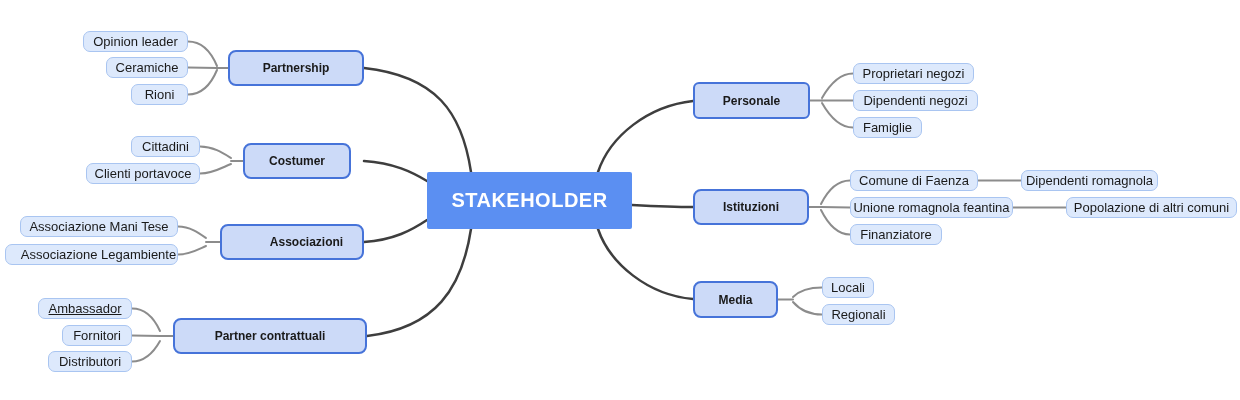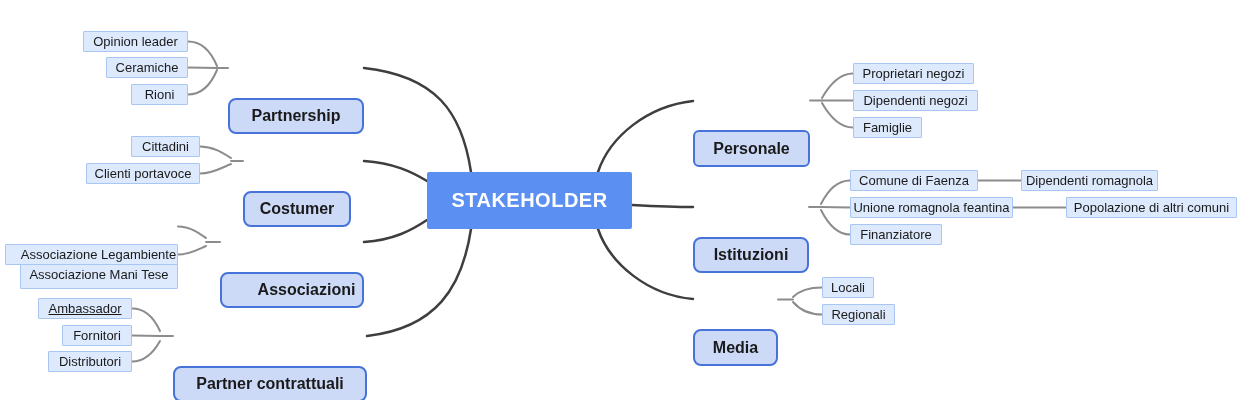--- a/index.html
+++ b/index.html
@@ -31,28 +31,27 @@
     font-weight: bold;
     font-size: 20px;
     letter-spacing: 0.5px;
     border-radius: 2px;
   }
   .branch {
     background: #ccdaf8;
     border: 2px solid #4673d9;
     border-radius: 8px;
     font-weight: bold;
-    font-size: 16px;
+    font-size: 12px;
     color: #1a1a1a;
-    margin-top: 48px;
   }
   .leaf {
     background: #dde9fc;
     border: 1.5px solid #a9c5f1;
-    border-radius: 1px;
+    border-radius: 7px;
     font-size: 13px;
     color: #1a1a1a;
     padding: 0 4px;
   }
 </style>
 </head>
 <body>
 
 <div class="canvas">
 
@@ -113,21 +112,21 @@
   <div class="node branch" style="left:220px; top:224px; width:144px; height:36px;padding-left:29px;">Associazioni</div>
   <div class="node branch" style="left:173px; top:318px; width:194px; height:36px;">Partner contrattuali</div>
 
   <div class="node leaf" style="left:83px; top:31px; width:105px; height:21px;">Opinion leader</div>
   <div class="node leaf" style="left:106px; top:57px; width:82px; height:21px;">Ceramiche</div>
   <div class="node leaf" style="left:131px; top:84px; width:57px; height:21px;">Rioni</div>
 
   <div class="node leaf" style="left:131px; top:136px; width:69px; height:21px;">Cittadini</div>
   <div class="node leaf" style="left:86px; top:163px; width:114px; height:21px;">Clienti portavoce</div>
 
-  <div class="node leaf" style="left:20px; top:216px; width:158px; height:29px;margin-top:44px;">Associazione Mani Tese</div>
+  <div class="node leaf" style="left:20px; top:216px; width:158px; height:21px;">Associazione Mani Tese</div>
   <div class="node leaf" style="left:5px; top:244px; width:173px; height:21px;padding-left:18px;">Associazione Legambiente</div>
 
   <div class="node leaf" style="left:38px; top:298px; width:94px; height:21px;text-decoration:underline;">Ambassador</div>
   <div class="node leaf" style="left:62px; top:325px; width:70px; height:21px;">Fornitori</div>
   <div class="node leaf" style="left:48px; top:351px; width:84px; height:21px;">Distributori</div>
 
   <div class="node branch" style="left:693px; top:82px; width:117px; height:37px;border-radius:6px;">Personale</div>
   <div class="node branch" style="left:693px; top:189px; width:116px; height:36px;">Istituzioni</div>
   <div class="node branch" style="left:693px; top:281px; width:85px; height:37px;">Media</div>
 

